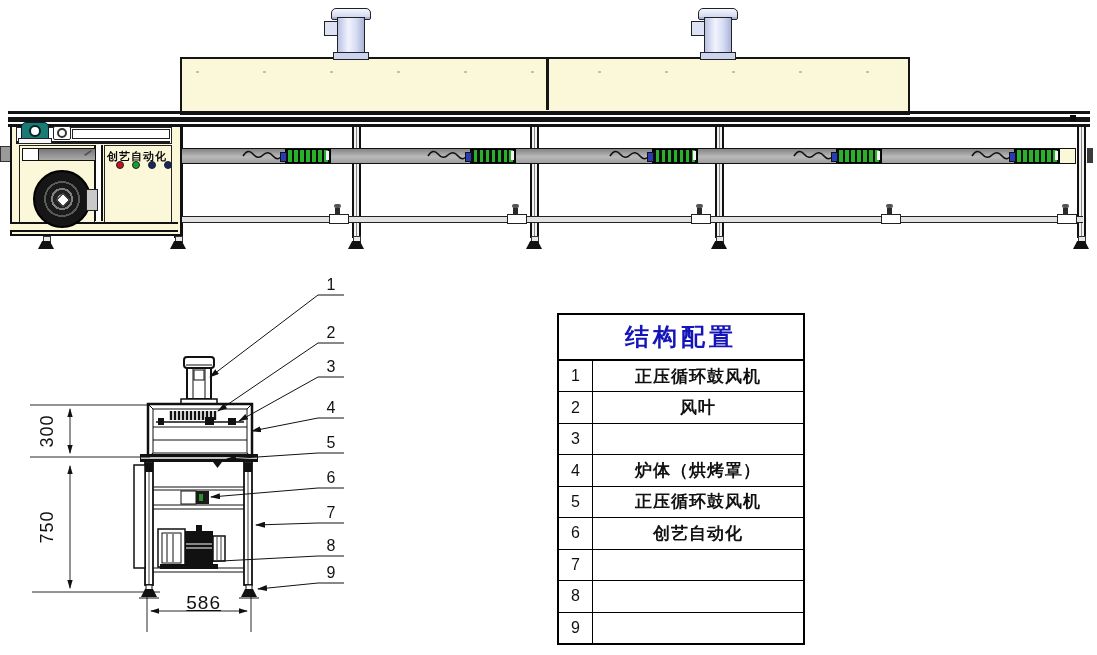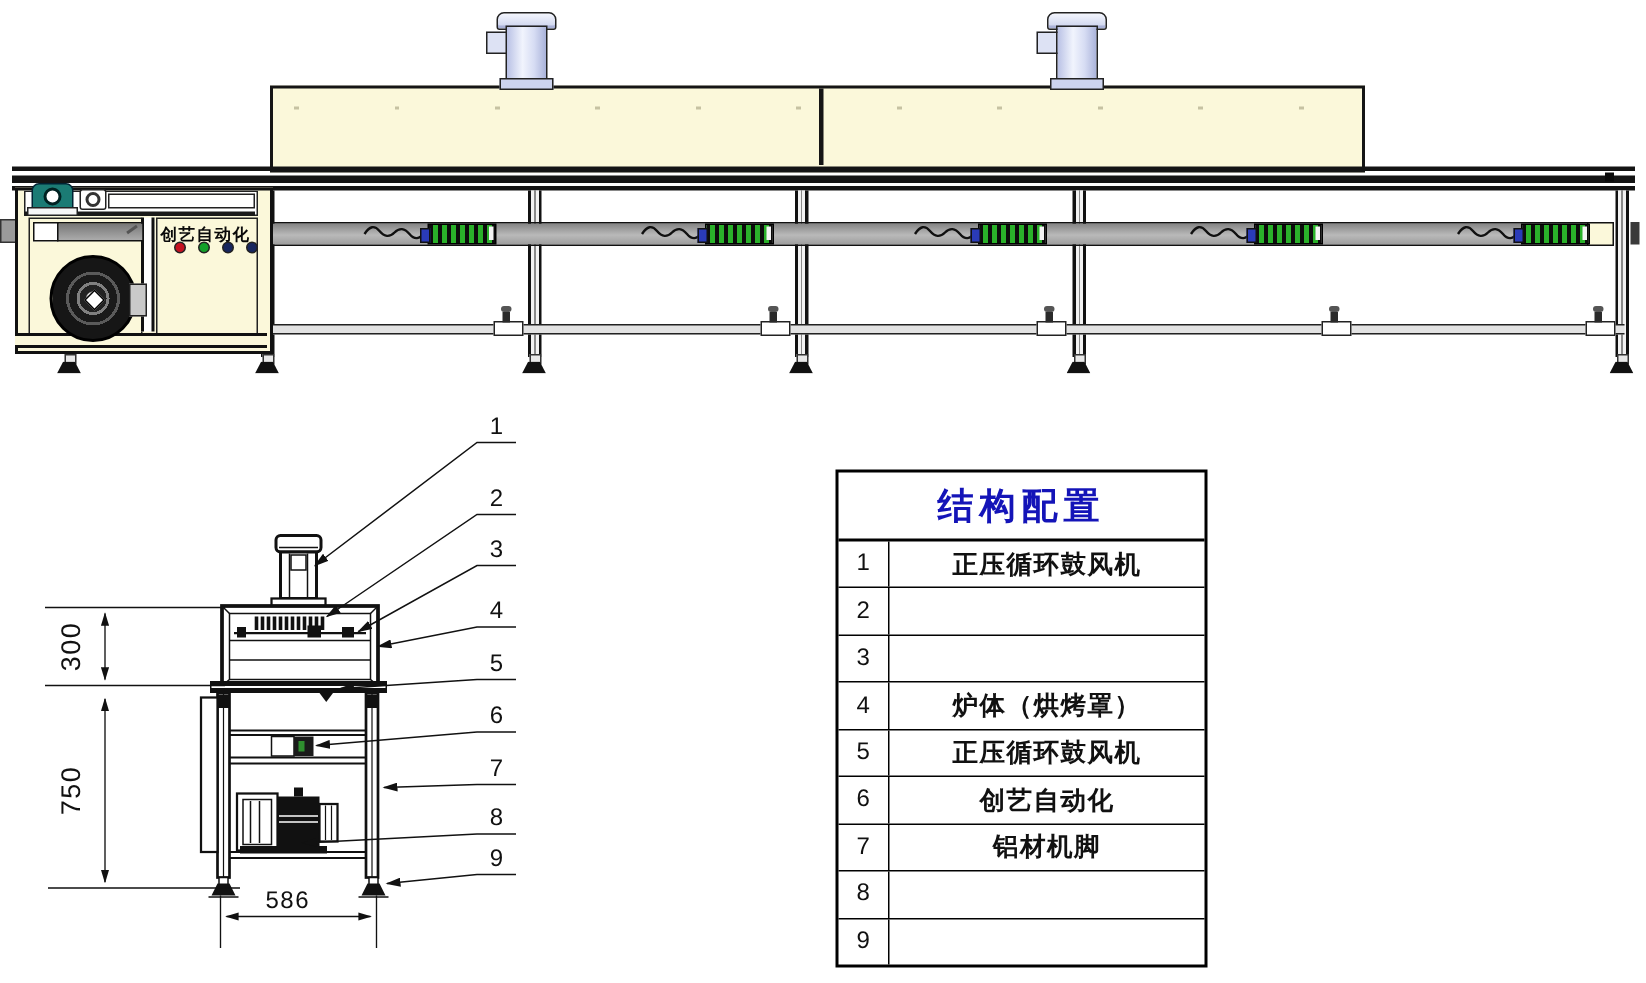--- a/index.html
+++ b/index.html
@@ -82,21 +82,21 @@
        border:1px solid #000;transform:rotate(45deg);}
   #cab-motor::after{content:'';position:absolute;right:-9px;top:17px;width:10px;height:20px;background:#c9c9c9;border:1.5px solid #222;}
   #cab-bottom-rail{left:10px;top:222px;width:168px;height:10px;background:#fbf8da;z-index:8;
        border-top:2.5px solid #111;border-bottom:2.5px solid #111;box-sizing:border-box;}
 
   
   #cross-svg{left:0;top:0;z-index:1;}
   .callout{width:26px;text-align:center;font-size:16px;z-index:2;}
   .dim{font-size:18px;letter-spacing:1px;z-index:2;}
   .dim-v{width:44px;height:18px;text-align:center;transform:rotate(-90deg);}
-  #dim-586{left:177px;top:592px;width:44px;text-align:left;font-size:16px;}
+  #dim-586{left:177px;top:592px;width:44px;text-align:right;font-size:19px;text-decoration:underline;}
 
   
   #config-table{left:557px;top:313px;width:248px;height:332px;border:2px solid #000;background:#fff;
        display:flex;flex-direction:column;box-sizing:border-box;z-index:10;}
   #ct-title{height:44px;flex:none;border-bottom:2px solid #000;display:flex;align-items:center;justify-content:center;
        color:#1414b8;font-size:24px;font-weight:bold;letter-spacing:4px;}
   .ct-row{flex:1;display:grid;grid-template-columns:34px 1fr;border-bottom:1.4px solid #000;}
   .ct-row:last-child{border-bottom:none;}
   .ct-num{border-right:1.4px solid #000;display:flex;align-items:center;justify-content:center;font-size:16px;}
   .ct-label{display:flex;align-items:center;justify-content:center;font-size:17px;font-weight:600;letter-spacing:1px;}
@@ -329,39 +329,39 @@
 
   <div class="abs" id="config-table">
     <div id="ct-title">结构配置</div>
 
   <div class="ct-row">
       <div class="ct-num">1</div>
       <div class="ct-label">正压循环鼓风机</div>
     </div>
       <div class="ct-row">
       <div class="ct-num">2</div>
+      <div class="ct-label">风叶</div>
     </div>
       <div class="ct-row">
       <div class="ct-num">3</div>
     </div>
       <div class="ct-row">
       <div class="ct-num">4</div>
       <div class="ct-label">炉体（烘烤罩）</div>
     </div>
       <div class="ct-row">
       <div class="ct-num">5</div>
       <div class="ct-label">正压循环鼓风机</div>
     </div>
       <div class="ct-row">
       <div class="ct-num">6</div>
       <div class="ct-label">创艺自动化</div>
     </div>
       <div class="ct-row">
       <div class="ct-num">7</div>
-      <div class="ct-label">铝材机脚</div>
     </div>
       <div class="ct-row">
       <div class="ct-num">8</div>
     </div>
       <div class="ct-row">
       <div class="ct-num">9</div>
     </div>
     </div>
 
 </div>

